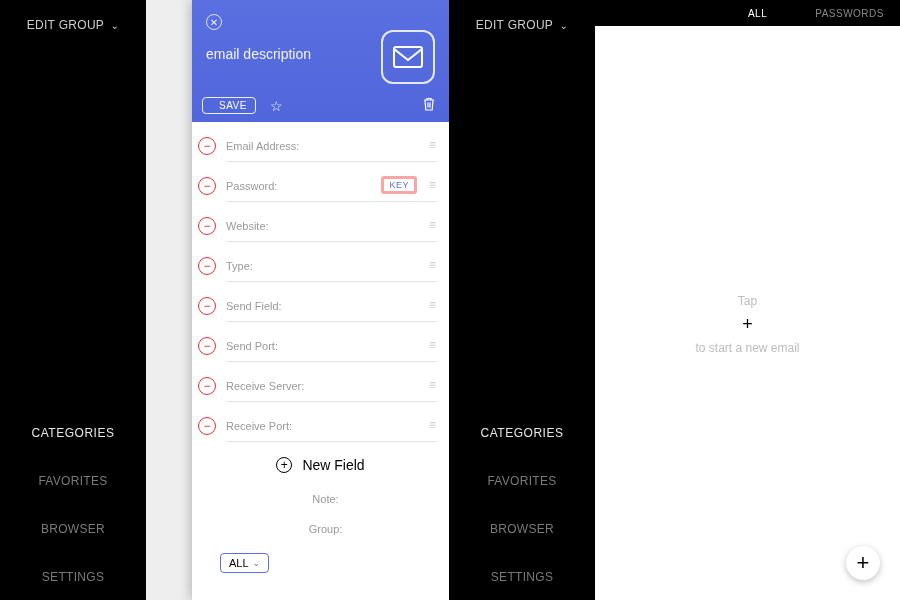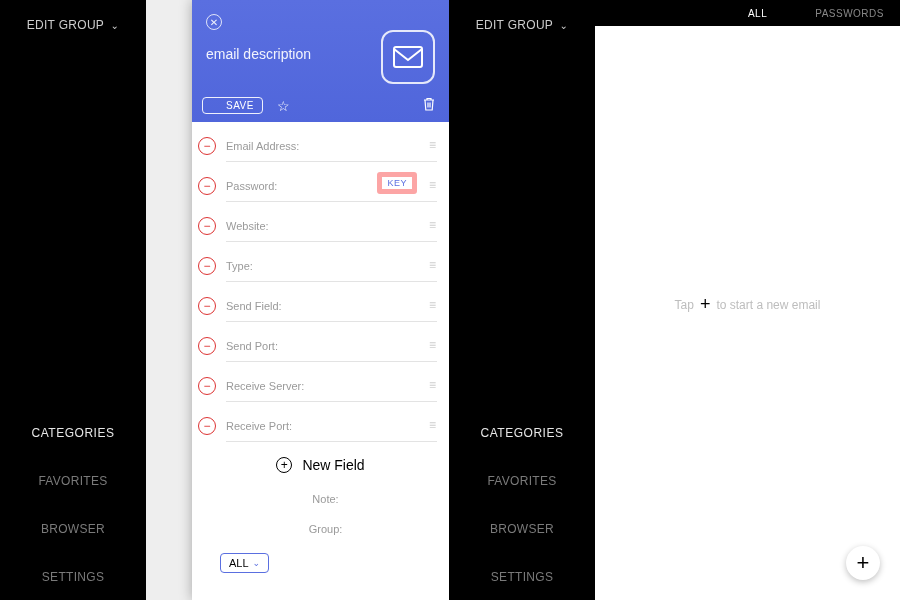--- a/index.html
+++ b/index.html
@@ -41,21 +41,21 @@
     color: #e6e6e6;
   }
   .navstack { position:absolute; top:466px; left:0; right:0; text-align:center; }
   .navitem { font-size:12px; color:#7a7a7a; margin:34px 0 0 0; letter-spacing:.3px; cursor:pointer; }
   .navitem:first-child { margin-top:8px; }
 
   
   .rightpane { position:absolute; left:595px; top:0; width:305px; height:600px; background:#fff; }
   .righttop { height:26px; background:#000; color:#888; display:flex; justify-content:flex-end; align-items:center; gap:48px; padding:0 16px; font-size:10px; letter-spacing:.5px;}
   .righttop .sel { color:#fff; }
-  .emptyhint { position:absolute; top:294px; left:0; right:0; text-align:center; color:#bdbdbd; font-size:12px; display:flex; justify-content:center; align-items:center; gap:6px;}
+  .emptyhint { position:absolute; top:294px; left:0; right:0; text-align:center; color:#bdbdbd; font-size:12px; display:flex; justify-content:center; align-items:center; gap:6px;flex-direction:column;}
   .emptyhint .plus { color:#000; font-size:18px; font-weight:300; }
   .fab { position:absolute; right:20px; bottom:20px; width:34px; height:34px; border-radius:50%; background:#fff; box-shadow:0 2px 6px rgba(0,0,0,.25); display:flex; align-items:center; justify-content:center; font-size:22px; font-weight:300; color:#000; cursor:pointer;}
 
   
   .card {
     position:absolute;
     left:192px; top:0;
     width:257px; height:600px;
     background:#fff;
     box-shadow: 0 0 12px rgba(0,0,0,.3);
@@ -82,21 +82,21 @@
     position:absolute; right:14px; top:30px;
     width:54px; height:54px; border:2px solid rgba(255,255,255,.85); border-radius:12px;
     display:flex;align-items:center;justify-content:center;
   }
   .envbox svg { width:30px; height:22px; stroke:#fff; fill:none; stroke-width:2; }
   .headbar {
     position:absolute; bottom:8px; left:10px; right:14px;
     display:flex; align-items:center; gap:14px;
   }
   .savebtn {
-    border:1.2px solid rgba(255,255,255,.9); border-radius:4px; padding:2px 8px 2px 23px;
+    border:1.2px solid rgba(255,255,255,.9); border-radius:4px; padding:2px 8px 2px 16px;
     font-size:10px; letter-spacing:.5px; color:#fff; cursor:pointer;
   }
   .star { color:#fff; font-size:14px; cursor:pointer; }
   .trash { margin-left:auto; color:rgba(255,255,255,.9); font-size:14px; cursor:pointer; }
 
   .body { flex:1; overflow:hidden; }
   .row {
     display:flex; align-items:center;
     padding:8px 10px 0 6px;
     min-height:40px;
@@ -108,21 +108,21 @@
     flex:none; margin-right:10px; cursor:pointer;
   }
   .row .label { font-size:11px; color:#9a9a9a; }
   .row .underline {
     position:absolute; left:34px; right:12px; bottom:0;
     height:1px; background:#e3e3e3;
   }
   .row .grip { position:absolute; right:12px; bottom:10px; color:#cfcfcf; font-size:12px; letter-spacing:1px; cursor:grab;}
   .keypill {
     position:absolute; right:32px; bottom:8px;
-    border:5px solid #fca5a5; color:#5a6fe0; font-size:9px; padding:1px 5px; border-radius:3px; letter-spacing:.5px;
+    border:3px solid #fca5a5; color:#5a6fe0; font-size:9px; padding:1px 5px; border-radius:3px; letter-spacing:.5px;
     cursor:pointer;
   }
   .newfield {
     display:flex; align-items:center; justify-content:center; gap:10px;
     padding:14px 0 10px 0; font-size:14px; color:#000; cursor:pointer;
     border-top:1px solid transparent;
   }
   .newfield .circ { width:16px;height:16px;border:1.5px solid #000;border-radius:50%;display:flex;align-items:center;justify-content:center;font-size:12px;line-height:1;}
   .plainrow { padding:10px 10px 0 20px; position:relative; min-height:30px;}
   .plainrow .label { font-size:11px; color:#9a9a9a;text-align:center; }

